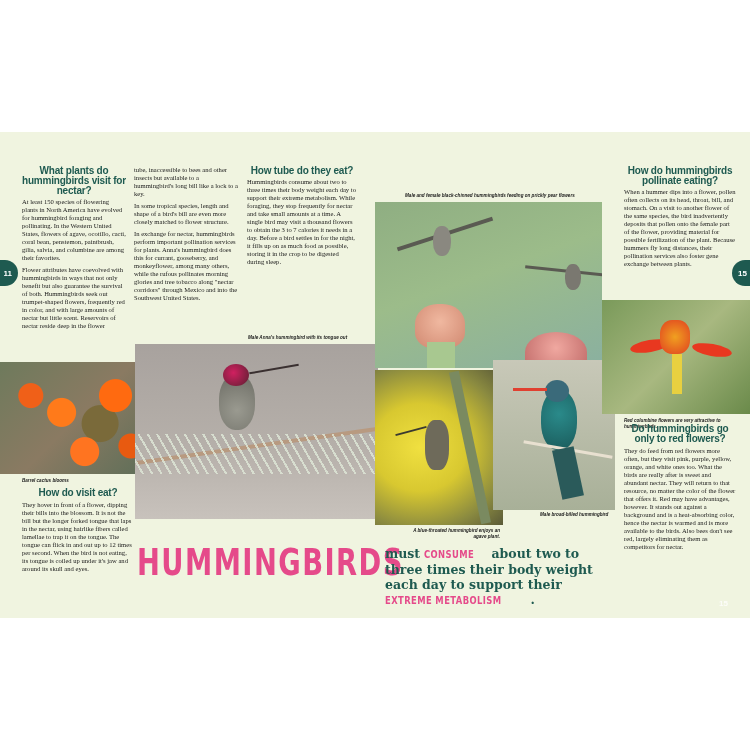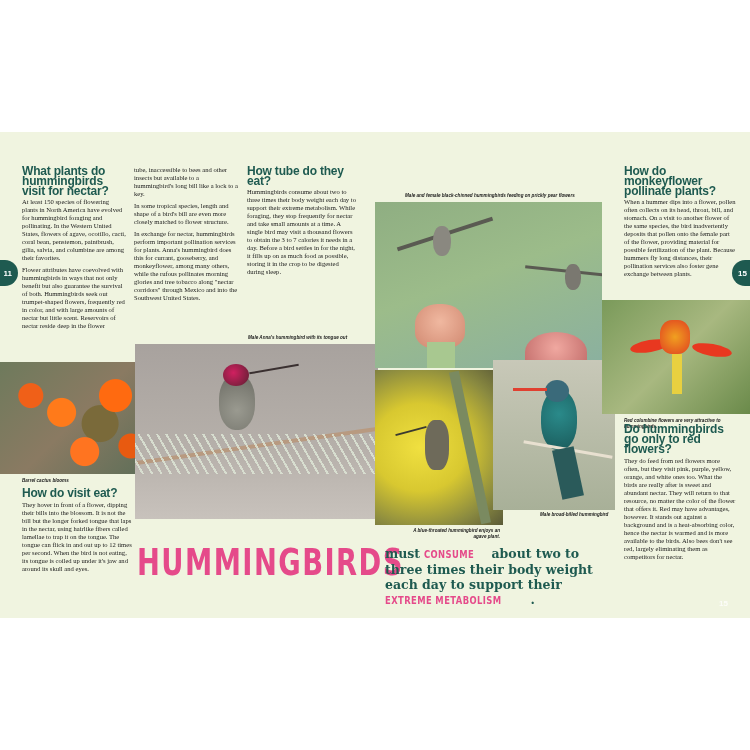--- a/index.html
+++ b/index.html
@@ -1,19 +1,19 @@
 <!DOCTYPE html>
 <html><head>
 <meta charset="utf-8">
 <style>
   html, body { margin:0; padding:0; background:#ffffff; }
   body { width:750px; height:750px; position:relative; overflow:hidden; font-family:"DejaVu Serif", serif; }
   .spread { position:absolute; left:0; top:132px; width:750px; height:486px; background:#f0f4e0; overflow:hidden; }
   .abs { position:absolute; }
-  h3 { margin:0; font-family:"Liberation Sans", sans-serif; font-weight:bold; color:#1e5a50; font-size:12px; line-height:10px; letter-spacing:-0.2px; }
+  h3 { margin:0; font-family:"Liberation Sans", sans-serif; font-weight:bold; color:#1e5a50; font-size:10px; line-height:10px; letter-spacing:-0.2px;text-align:center; }
   p { margin:0 0 4px 0; font-family:"Liberation Serif", serif; font-size:6.6px; line-height:8px; color:#1a1a1a; }
   .cap { font-family:"Liberation Sans", sans-serif; font-style:italic; font-weight:bold; font-size:4.6px; color:#1a1a1a; line-height:5.6px; }
   .tab { position:absolute; width:26px; height:26px; background:#1e5a50; color:#fff; font-family:"Liberation Sans", sans-serif; font-weight:bold; font-size:8px; display:flex; align-items:center; }
   .tab.left { left:-8px; border-radius:0 13px 13px 0; justify-content:flex-end; padding-right:6px; box-sizing:border-box; }
   .tab.right { right:-8px; border-radius:13px 0 0 13px; justify-content:flex-start; padding-left:6px; box-sizing:border-box; }
   .title { font-family:"DejaVu Sans", sans-serif; font-weight:bold; color:#e54a8a; font-size:38px; letter-spacing:2px; transform:scaleX(0.72); transform-origin:left top; line-height:40px; }
   .quote { font-family:"DejaVu Serif", serif; font-weight:bold; color:#1e5a50; font-size:12.5px; line-height:15px; }
   .quote .hl { font-family:"DejaVu Sans", sans-serif; color:#e54a8a; font-size:10.5px; letter-spacing:0.5px; display:inline-block; transform:scaleX(0.8); transform-origin:left; }
   .photo { position:absolute; overflow:hidden; }
   .pgnum { position:absolute; right:22px; bottom:10px; font-family:"Liberation Sans", sans-serif; font-weight:bold; font-size:8px; color:#ffffff; opacity:0.8; }
@@ -91,21 +91,21 @@
     <div class="abs" style="left:30px; top:88px; width:90px; height:3px; background:#e8e0d0; transform:rotate(10deg);"></div>
     <div class="abs" style="left:64px; top:88px; width:22px; height:50px; background:#2a5a5a; transform:rotate(-12deg);"></div>
   </div>
   <div class="abs cap" style="left:540px; top:380px;">Male broad-billed hummingbird</div>
 
   <div class="abs quote" style="left:385px; top:414px; width:230px;">
     <span>must </span><span class="hl">CONSUME</span><span> about two to three times their body weight each day to support their </span><span class="hl">EXTREME METABOLISM</span><span>.</span>
   </div>
 
   <div class="abs" style="left:624px; top:34px; width:112px;">
-    <h3 style="margin-bottom:2px;">How do monkeyflower pollinate plants?</h3>
+    <h3 style="margin-bottom:2px;">How do hummingbirds pollinate eating?</h3>
     <p>When a hummer dips into a flower, pollen often collects on its head, throat, bill, and stomach. On a visit to another flower of the same species, the bird inadvertently deposits that pollen onto the female part of the flower, providing material for possible fertilization of the plant. Because hummers fly long distances, their pollination services also foster gene exchange between plants.</p>
   </div>
 
   <div class="photo" style="left:602px; top:168px; width:148px; height:114px; background:linear-gradient(135deg,#7a9a5a 0%,#a8b880 50%,#6a8a4a 100%);">
     <div class="abs" style="left:28px; top:40px; width:40px; height:12px; border-radius:50%; background:#e83820; transform:rotate(-10deg);"></div>
     <div class="abs" style="left:90px; top:44px; width:40px; height:12px; border-radius:50%; background:#e83820; transform:rotate(10deg);"></div>
     <div class="abs" style="left:58px; top:20px; width:30px; height:34px; border-radius:40%; background:radial-gradient(circle,#f0a020,#e04020);"></div>
     <div class="abs" style="left:70px; top:54px; width:10px; height:40px; background:#e8d040;"></div>
   </div>
   <div class="abs cap" style="left:624px; top:286px; width:110px;">Red columbine flowers are very attractive to hummingbirds.</div>

